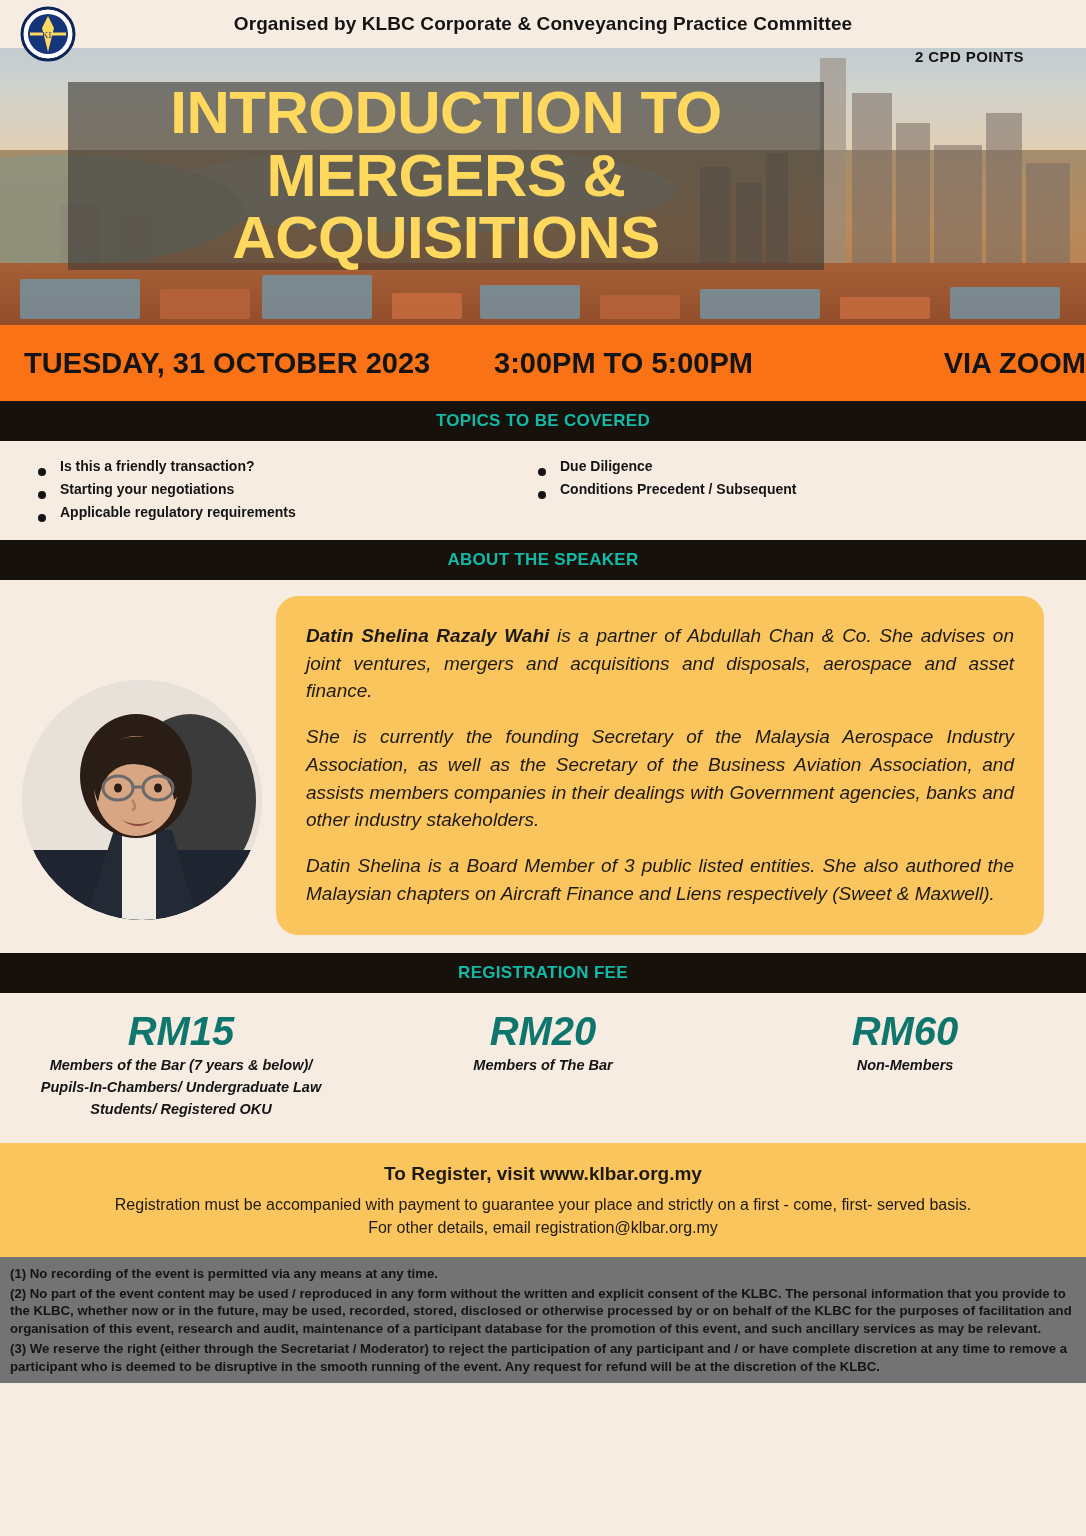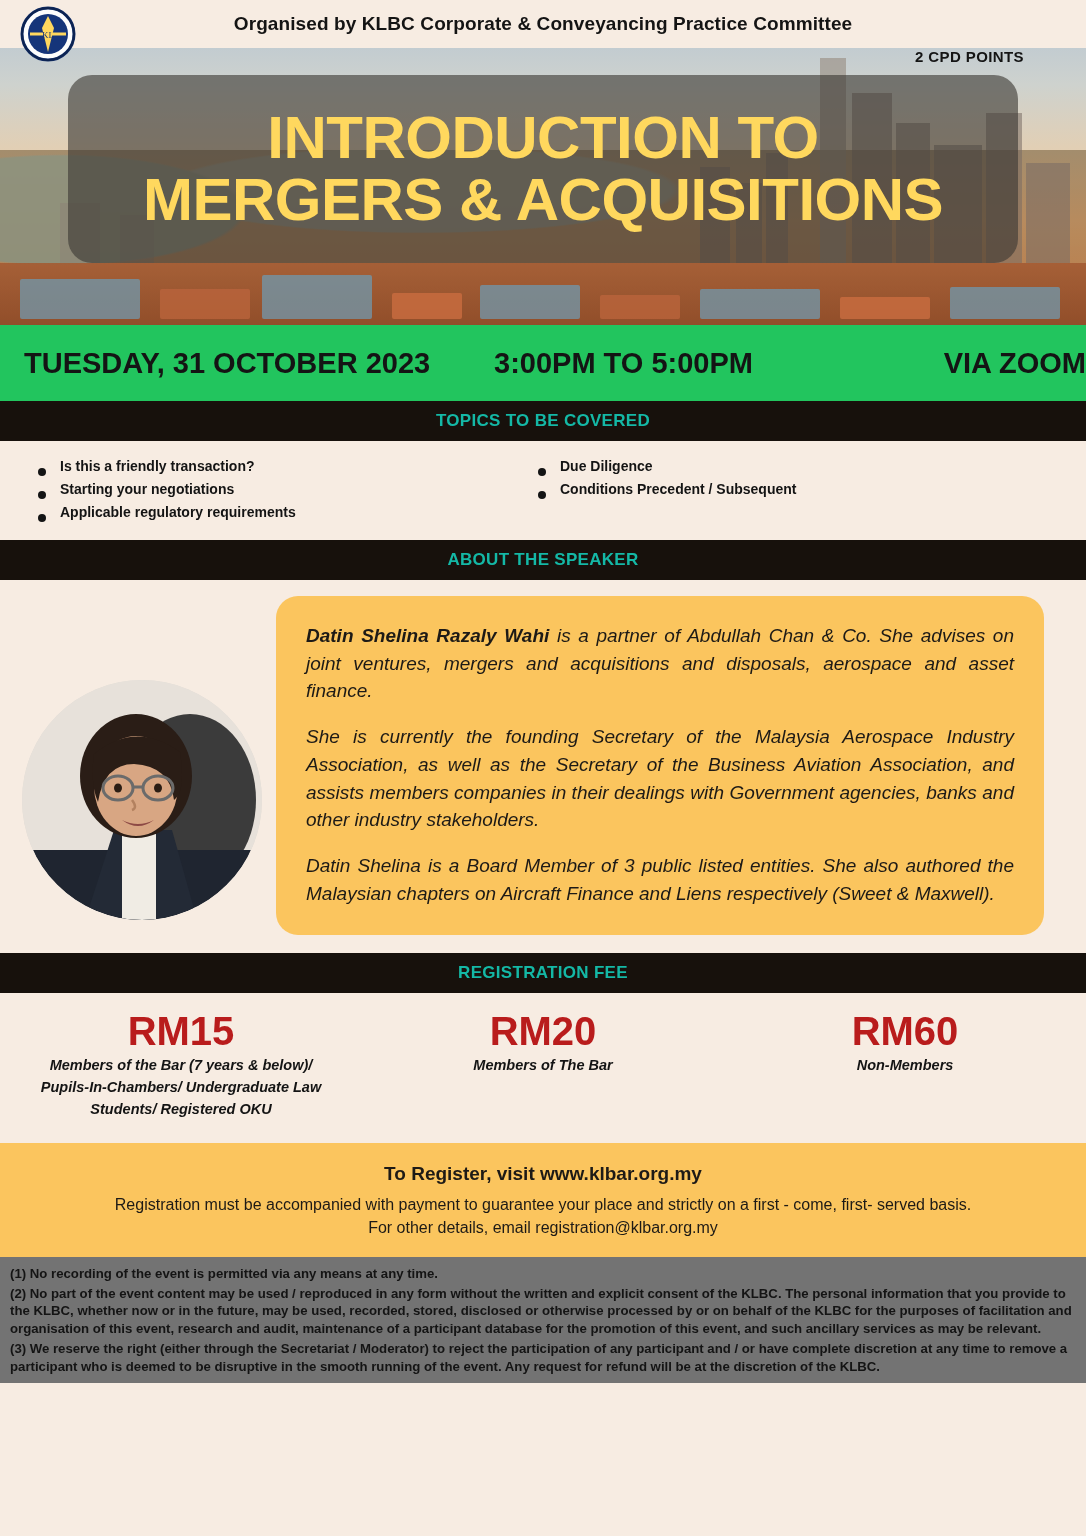--- a/index.html
+++ b/index.html
@@ -37,32 +37,32 @@
 
   .organiser{
     position:absolute;left:0;top:0;width:1086px;height:48px;
     background:#f7ece2;color:#141414;font-weight:bold;font-size:19px;
     display:flex;align-items:center;justify-content:center;letter-spacing:.1px;z-index:6;
   }
   .logo{position:absolute;left:14px;top:2px;width:68px;height:68px;z-index:8;}
   .cpd{position:absolute;right:62px;top:48px;color:#141414;font-weight:bold;font-size:15px;z-index:7;letter-spacing:.4px;}
 
   .titlebox{
-    position:absolute;left:68px;top:75px;width:950px;height:188px;
+    position:absolute;left:68px;top:82px;width:756px;height:188px;
     background:rgba(60,56,52,.62);z-index:5;
-    display:flex;flex-direction:column;align-items:center;justify-content:center;border-radius:24px;
+    display:flex;flex-direction:column;align-items:center;justify-content:center;
   }
   .titlebox .t{
     color:#ffd85e;font-weight:bold;font-size:60px;line-height:1.04;letter-spacing:-.5px;
     text-align:center;text-transform:uppercase;
   }
 
   
   .whenbar{
-    height:76px;background:#22c55e;display:flex;align-items:center;
+    height:76px;background:#f97316;display:flex;align-items:center;
     color:#141414;font-weight:bold;font-size:29px;
   }
   .whenbar .w1{width:470px;padding-left:24px;}
   .whenbar .w2{width:370px;text-align:left;}
   .whenbar .w3{flex:1;text-align:right;}
 
   
   .secbar{
     height:40px;background:#17110c;color:#14b8a6;
     display:flex;align-items:center;justify-content:center;
@@ -93,21 +93,21 @@
     flex:1;margin-right:42px;background:#fbc55e;border-radius:22px;padding:26px 30px 28px 30px;
     color:#1d1a16;font-size:19px;line-height:1.46;text-align:justify;font-style:italic;
   }
   .bubble p{margin:0 0 18px 0;}
   .bubble p:last-child{margin-bottom:0;}
   .bubble b{font-weight:bold;}
 
   
   .fees{background:#f7ece2;display:flex;padding:16px 0 22px 0;}
   .fee{flex:1;text-align:center;padding:0 28px;}
-  .fee .amt{color:#b91c1c;font-weight:bold;font-size:40px;line-height:1.1;}
+  .fee .amt{color:#0f766e;font-weight:bold;font-style:italic;font-size:40px;line-height:1.1;}
   .fee .desc{color:#141414;font-weight:bold;font-style:italic;font-size:14.5px;line-height:1.5;margin-top:2px;}
 
   
   .register{
     background:#fbc55e;padding:20px 0 18px 0;text-align:center;color:#1d1a16;
   }
   .register .r1{font-weight:bold;font-size:19px;margin-bottom:8px;}
   .register .r2{font-size:16px;line-height:1.45;}
 
   

